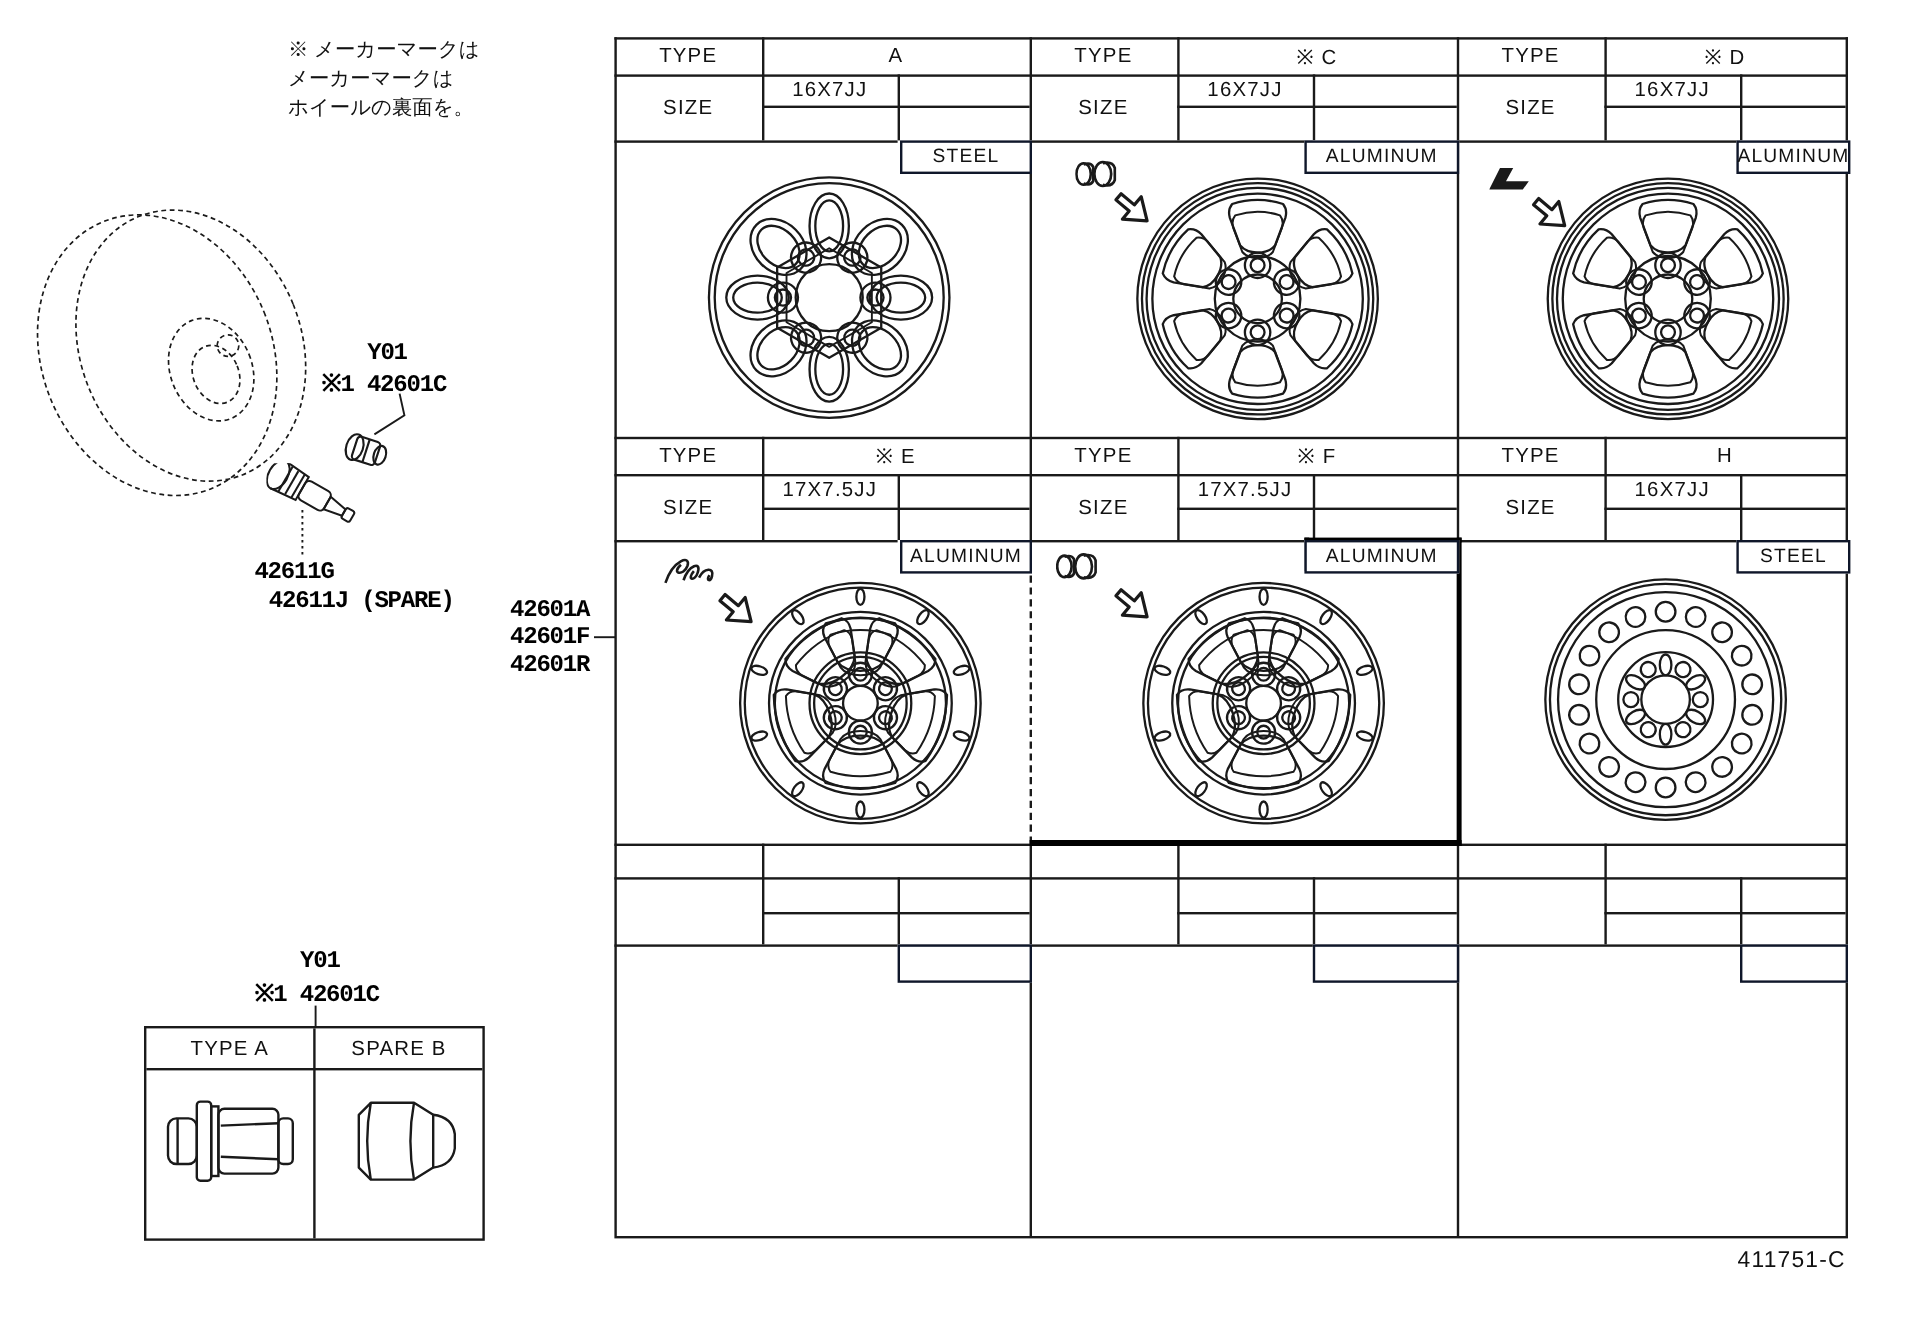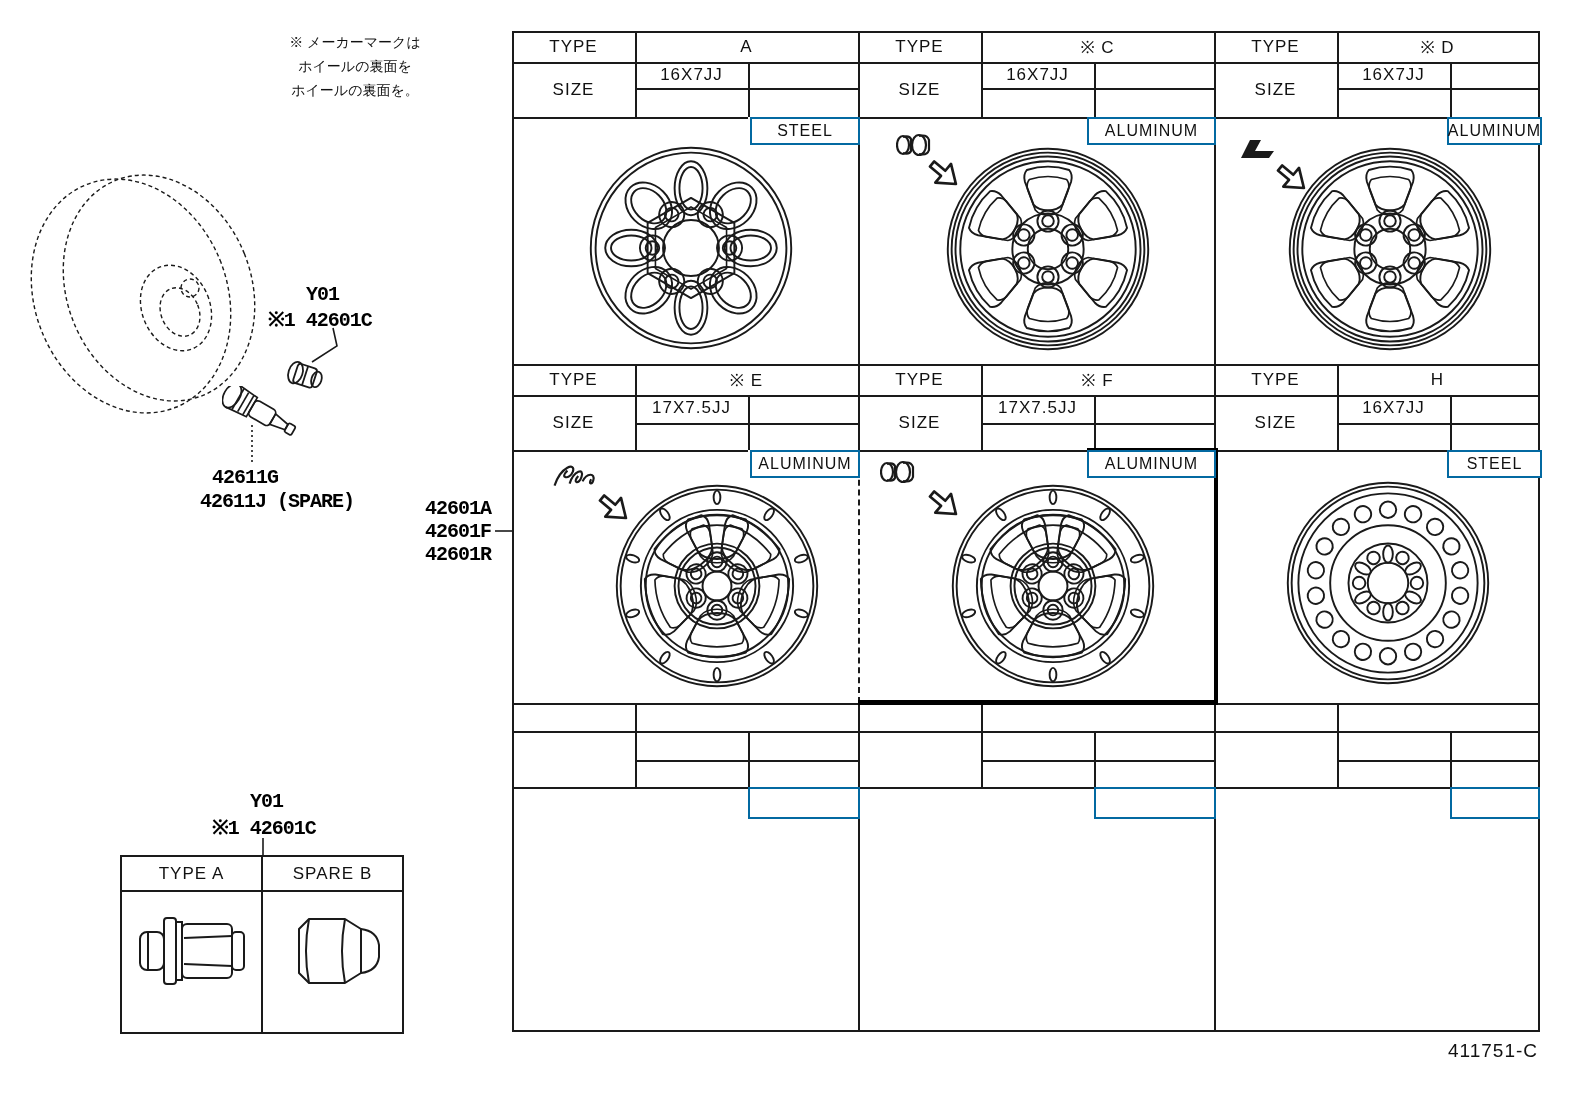--- a/index.html
+++ b/index.html
@@ -4,26 +4,26 @@
 <style>
   html,body{margin:0;padding:0;background:#fff;}
   #page{position:relative;width:1592px;height:1099px;background:#fff;overflow:hidden;
         font-family:"Liberation Sans",sans-serif;color:#111;}
   .hl{position:absolute;height:2px;background:#1a1a1a;}
   .vl{position:absolute;width:2px;background:#1a1a1a;}
   .vl.dash{background:none;width:0;border-left:2px dashed #1a1a1a;}
   .bold{background:#000;}
   .ct{position:absolute;display:flex;align-items:center;justify-content:center;
       font-size:17px;letter-spacing:1px;color:#111;white-space:nowrap;}
-  .tagbox{position:absolute;border:2px solid #0369a1;background:#fff;display:flex;
+  .tagbox{position:absolute;border:2px solid #0f172a;background:#fff;display:flex;
       align-items:center;justify-content:center;font-size:16px;letter-spacing:1px;white-space:nowrap;}
   .part{position:absolute;font-family:"Liberation Mono",monospace;font-weight:700;
       font-size:20px;letter-spacing:-1px;color:#000;white-space:nowrap;}
-  .jp{position:absolute;left:240px;top:30px;width:230px;text-align:center;
-      font-size:14px;line-height:24px;color:#111;}
+  .jp{position:absolute;left:240px;top:30px;width:230px;
+      font-size:17px;line-height:24px;color:#111;}
   .icon{position:absolute;}
   svg{display:block;}
 </style>
 </head>
 <body>
 
 <div id="page">
 
   <svg width="0" height="0" style="position:absolute">
     <defs>
@@ -265,21 +265,21 @@
       </g>
 
       <path id="flagIc" d="M9,0 L20,0 L14,11 L33,11 L28,18 L0,18 Z" fill="#1a1a1a"></path>
 
       <path id="scriptIc" fill="none" stroke="#1a1a1a" stroke-width="2" d="M2,22 C8,4 22,0 19,9 C16,17 6,15 14,8 M16,20 C20,8 30,5 27,14 C25,21 18,20 24,13 M28,18 C32,10 40,10 38,17 C37,21 33,21 36,16"></path>
     </defs>
   </svg>
 
   <div class="jp">
     <div>※ メーカーマークは</div>
-    <div>ホイールの裏面を</div>
+    <div>メーカーマークは</div>
     <div>ホイールの裏面を。</div>
   </div>
 
   <svg class="icon" style="left:28px;top:158px" width="250" height="280" viewBox="0 0 250 280">
     <g fill="none" stroke="#1a1a1a" stroke-width="1.4" stroke-dasharray="4 3">
       <ellipse cx="103" cy="138" rx="96" ry="120" transform="rotate(-22 103 138)"></ellipse>
       <ellipse cx="131" cy="130" rx="92" ry="116" transform="rotate(-22 131 130)"></ellipse>
       <ellipse cx="148" cy="150" rx="34" ry="44" transform="rotate(-22 148 150)"></ellipse>
       <ellipse cx="152" cy="154" rx="19" ry="25" transform="rotate(-22 152 154)"></ellipse>
       <circle cx="162" cy="130" r="9"></circle>
@@ -304,21 +304,21 @@
       <line x1="28" y1="0" x2="28" y2="22"></line>
       <rect x="32" y="2" width="24" height="18" rx="4"></rect>
       <path d="M56,5 L72,8 L72,14 L56,17 Z"></path>
       <rect x="72" y="6" width="8" height="10" rx="2"></rect>
     </g>
   </svg>
 
   <div class="part" style="left:306px;top:283px">Y01</div>
   <div class="part" style="left:268px;top:305px">※1 42601C</div>
   <div class="part" style="left:212px;top:466px">42611G</div>
-  <div class="part" style="left:200px;top:490px">42611J (SPARE)</div>
+  <div class="part" style="left:224px;top:490px">42611J (SPARE)</div>
 
   <div class="part" style="left:425px;top:497px">42601A</div>
   <div class="part" style="left:425px;top:520px">42601F</div>
   <div class="part" style="left:425px;top:543px">42601R</div>
 
   <div class="part" style="left:250px;top:790px">Y01</div>
   <div class="part" style="left:212px;top:813px">※1 42601C</div>
 
   <div style="position:absolute;left:120px;top:855px;width:280px;height:175px;border:2px solid #1a1a1a;">
     <div style="position:absolute;left:0;top:0;width:280px;height:33px;border-bottom:2px solid #1a1a1a;"></div>

